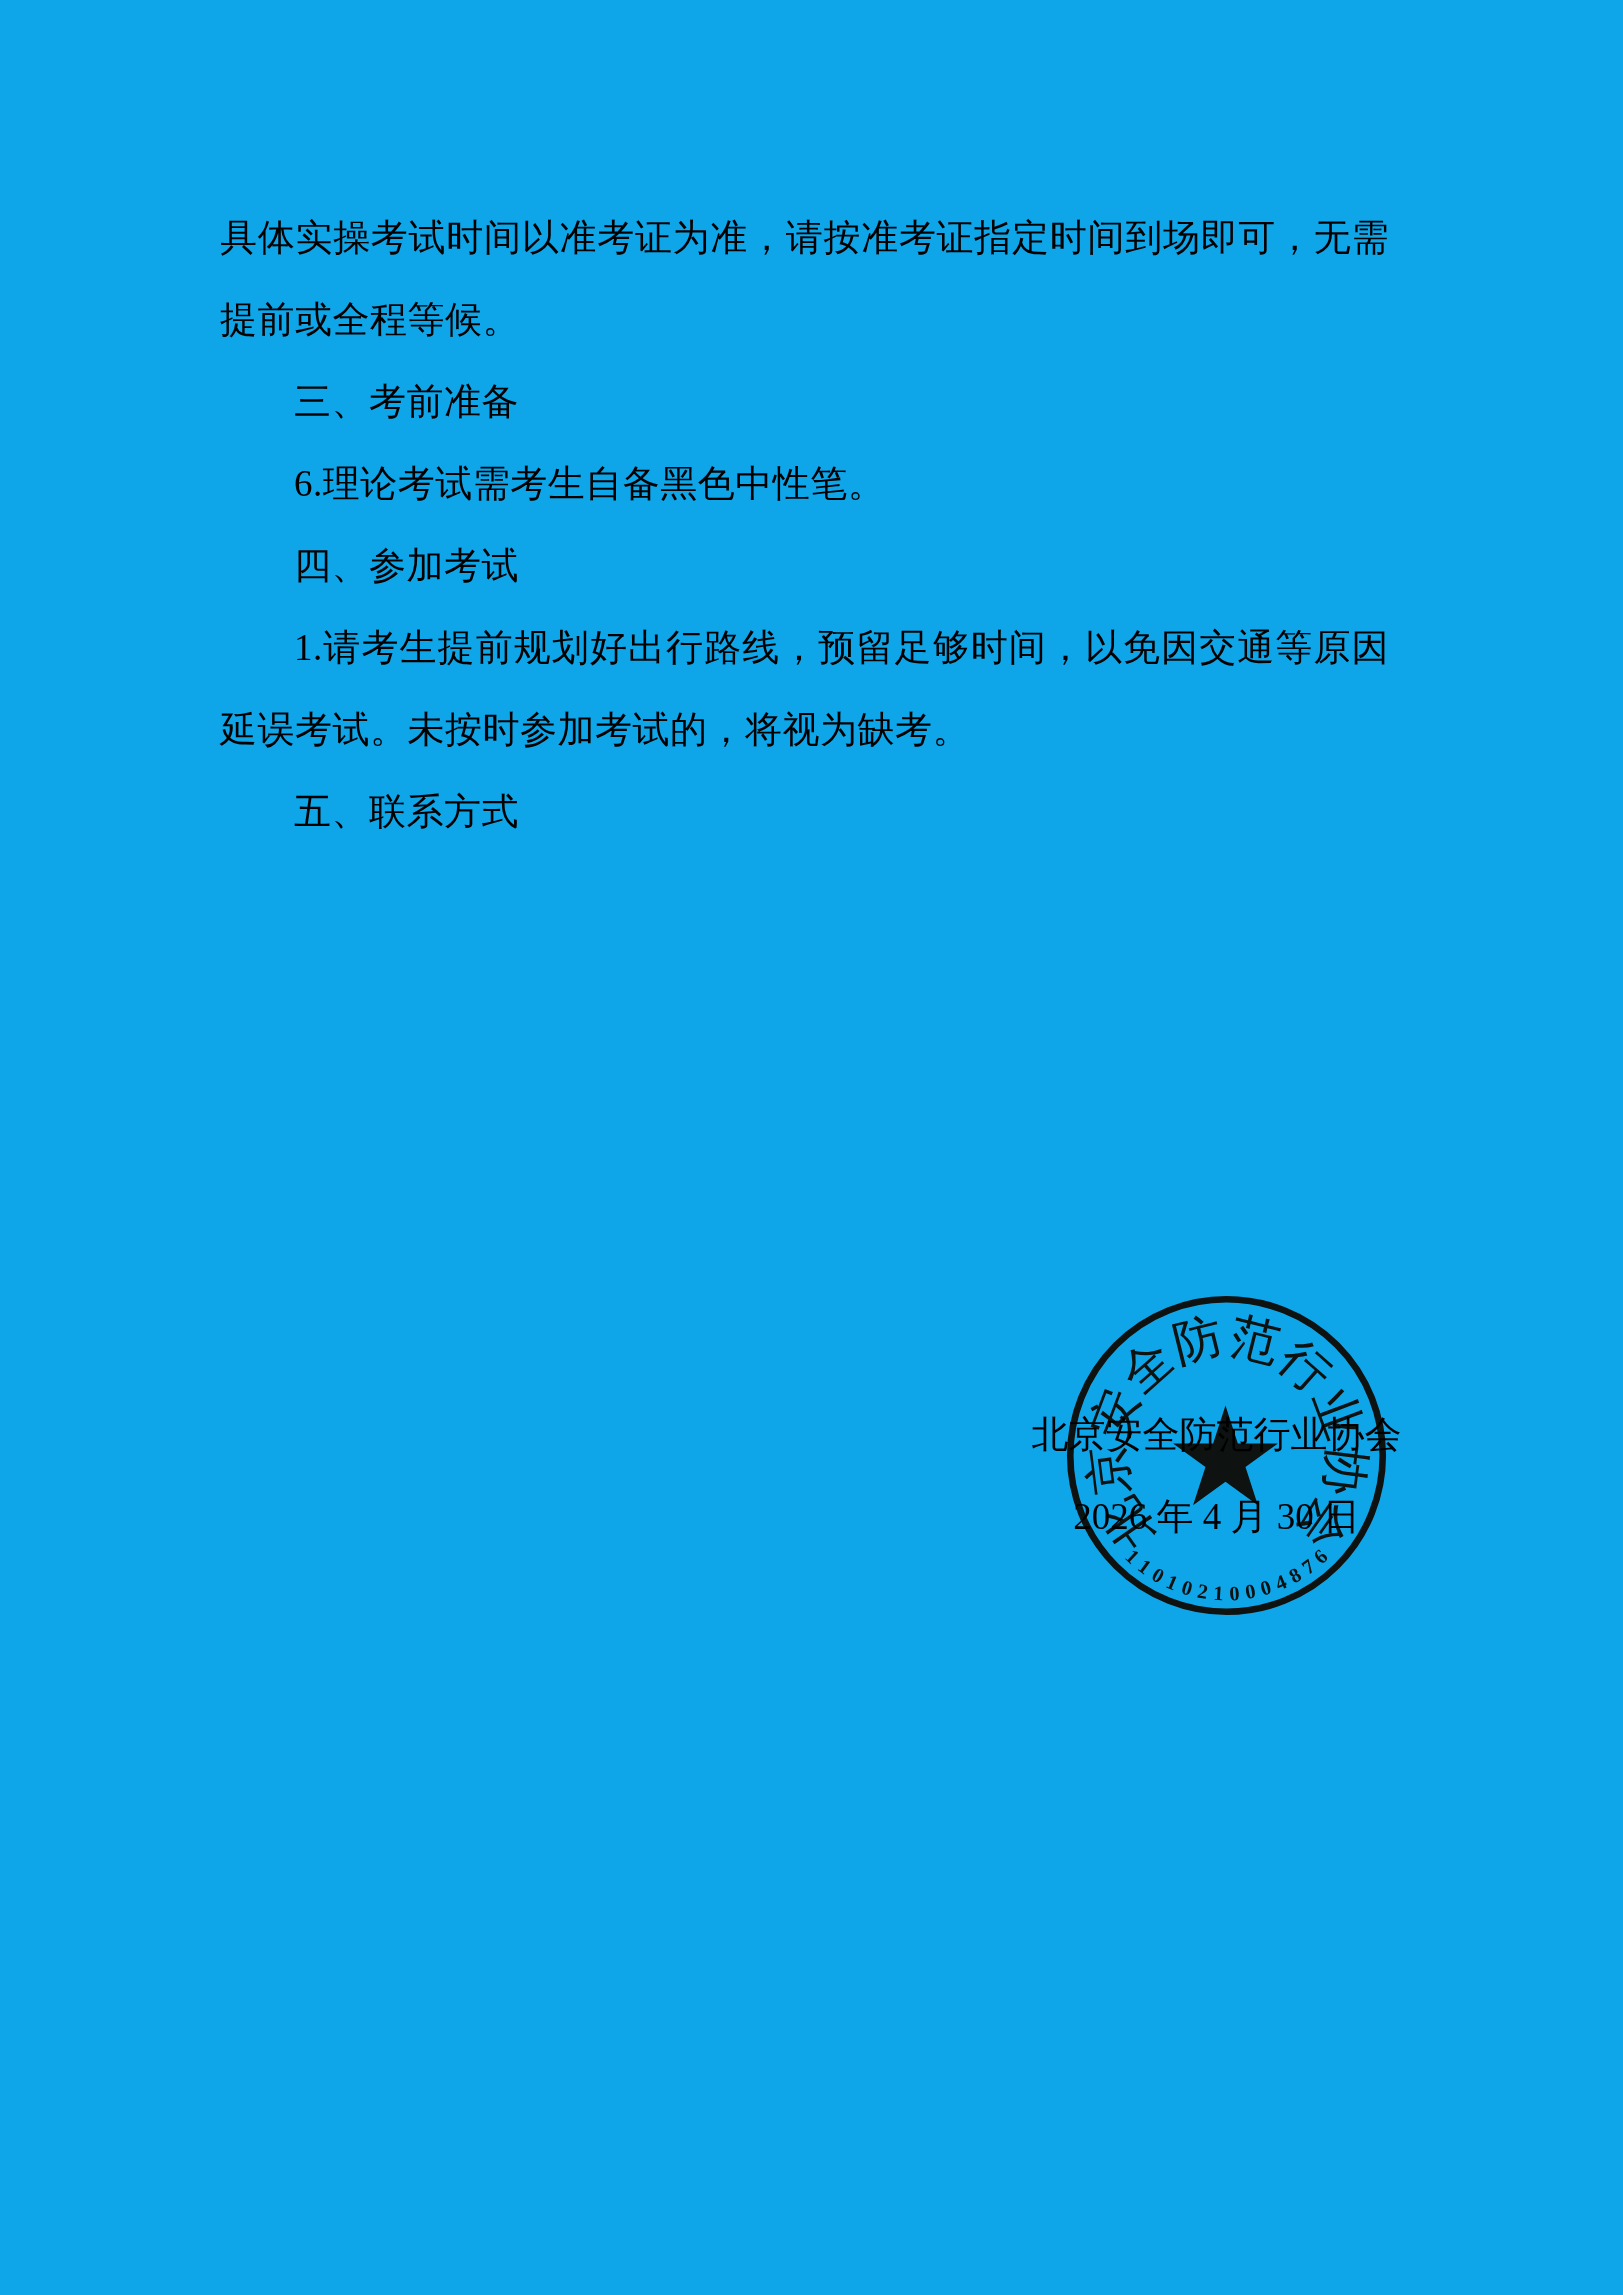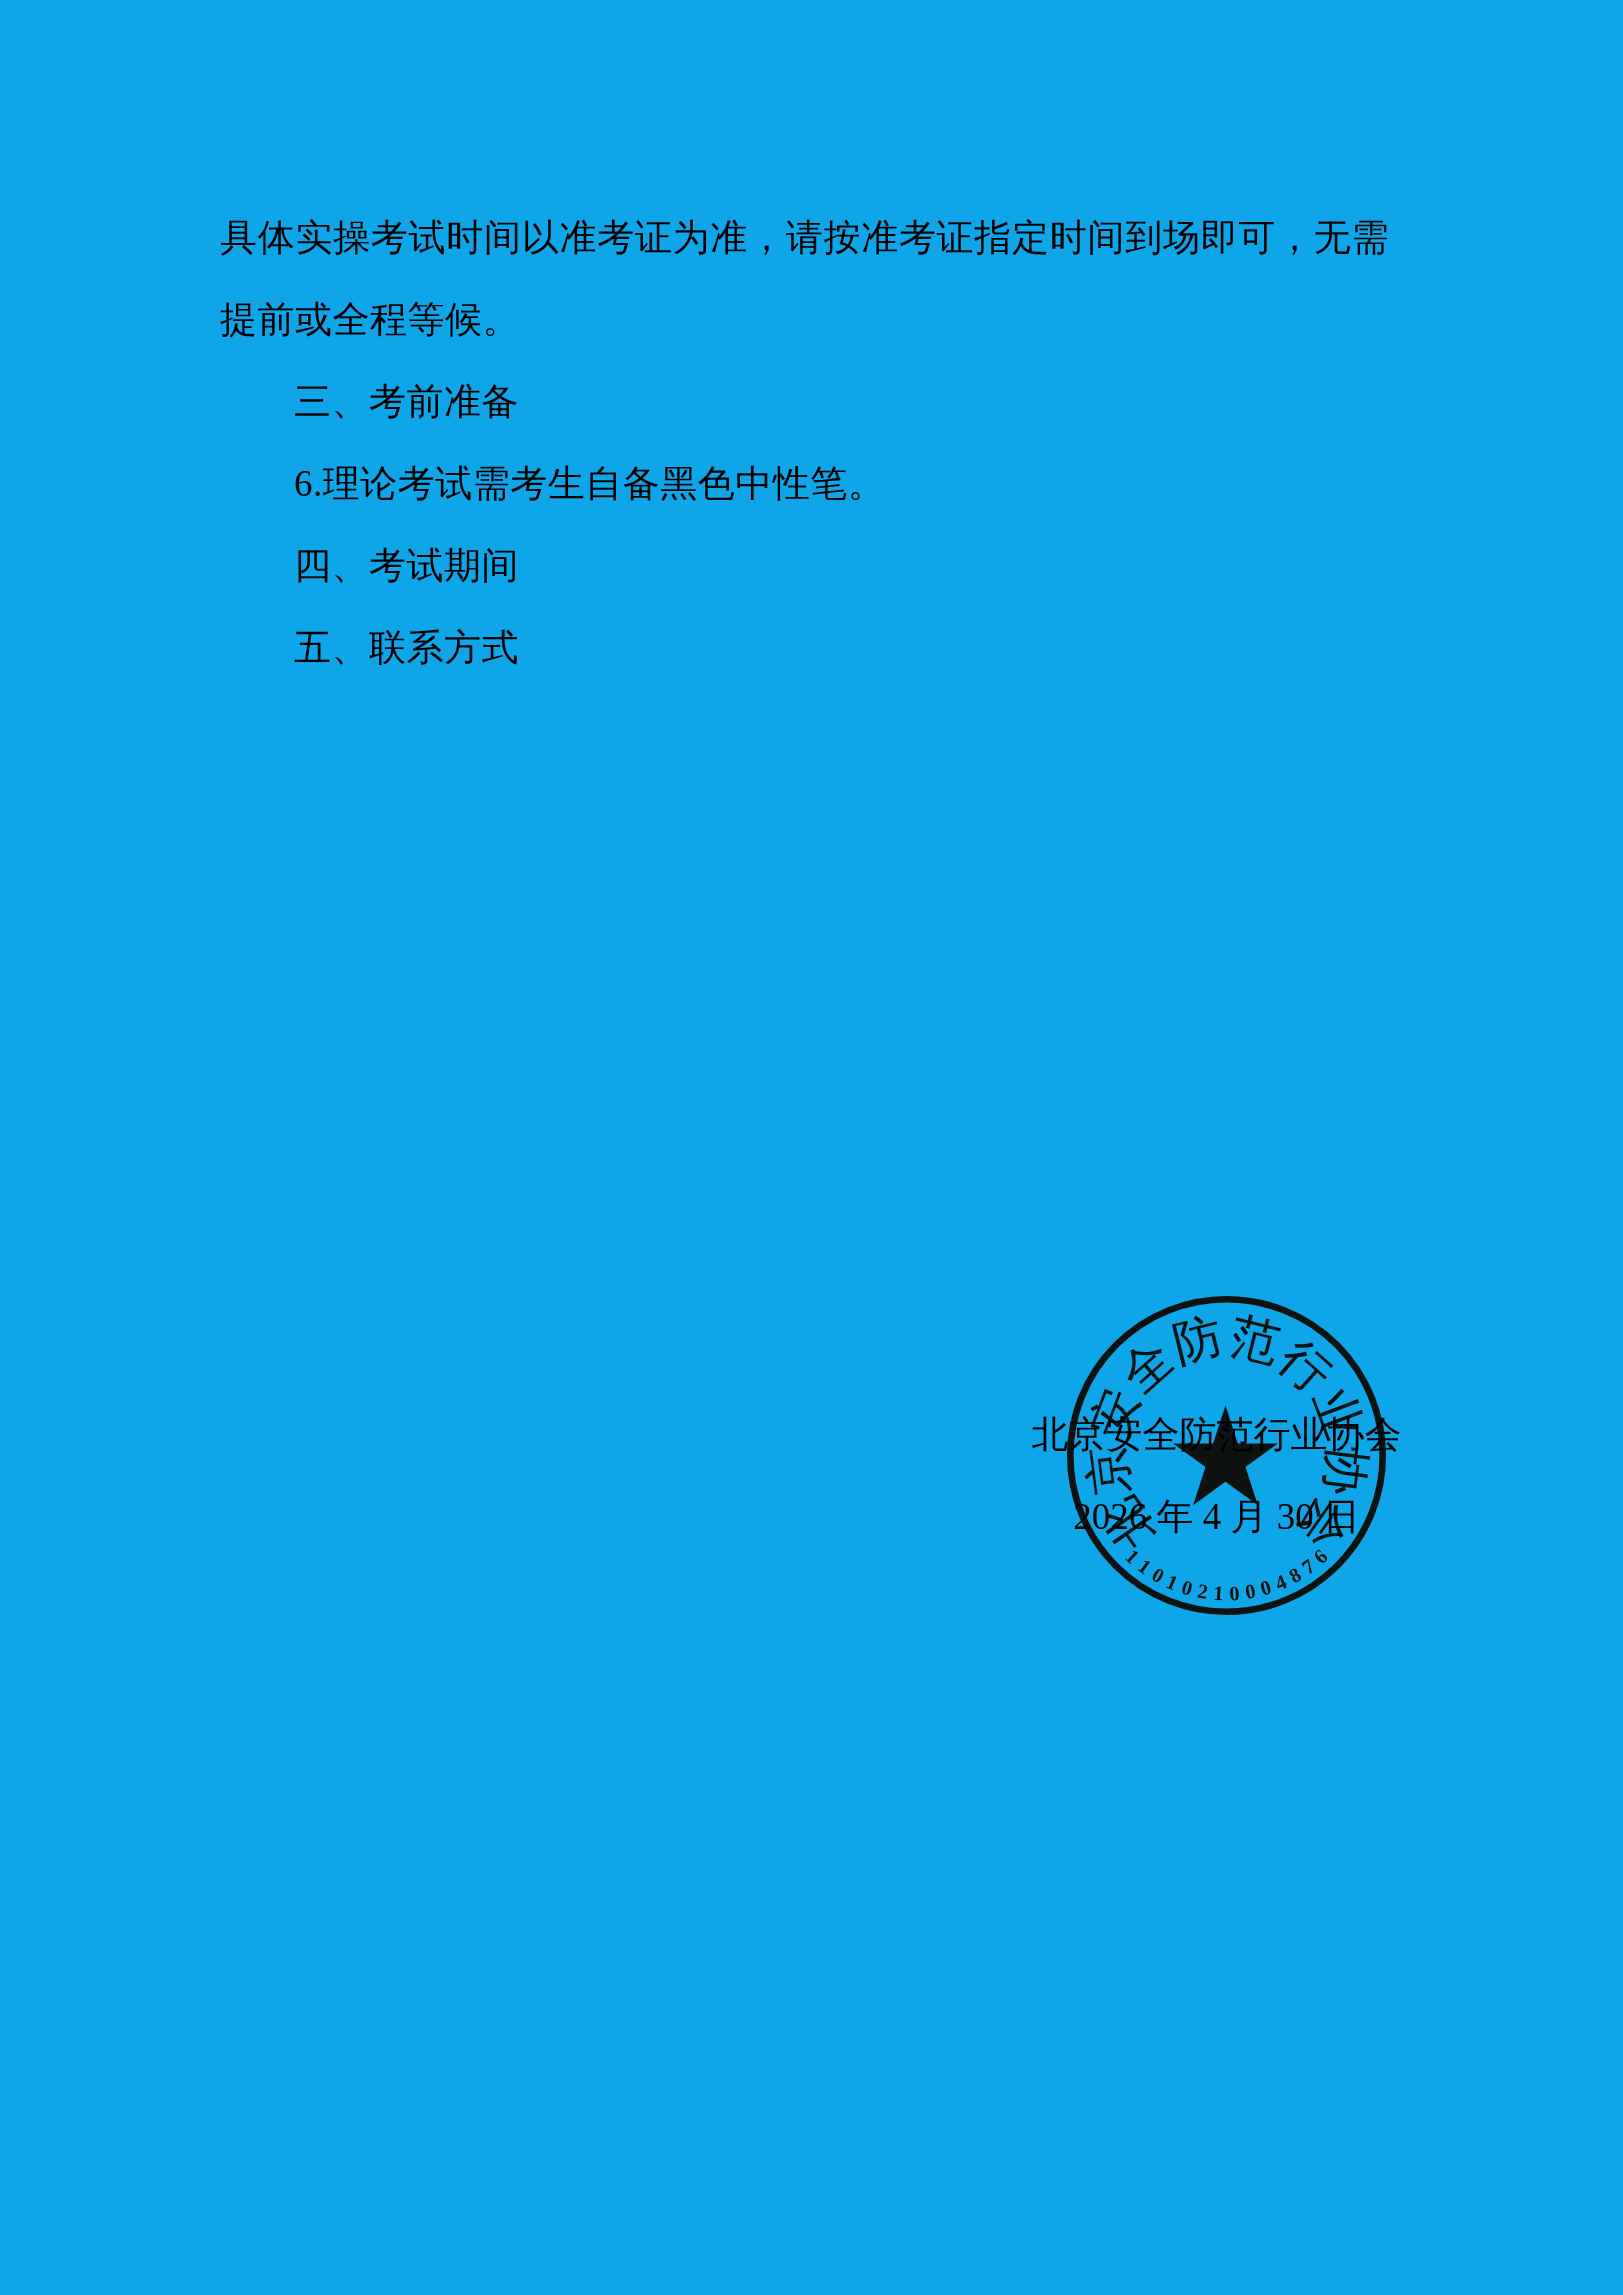--- a/index.html
+++ b/index.html
@@ -56,21 +56,22 @@
 </style>
 </head>
 <body>
 
 <div class="page">
 
   <div class="content">
     <p>具体实操考试时间以准考证为准，请按准考证指定时间到场即可，无需提前或全程等候。</p>
     <p class="heading">三、考前准备</p>
     <p class="indent">6.理论考试需考生自备黑色中性笔。</p>
-    <p class="heading">四、考试期间</p>
+    <p class="heading">四、参加考试</p>
+    <p class="indent">1.请考生提前规划好出行路线，预留足够时间，以免因交通等原因延误考试。未按时参加考试的，将视为缺考。</p>
     <p class="heading">五、联系方式</p>
   </div>
 
   <div class="signature">
     <div>北京安全防范行业协会</div>
     <div>2026 年 4 月 30 日</div>
   </div>
 
   <div class="stamp">
     <svg viewBox="0 0 660 660" xmlns="http://www.w3.org/2000/svg">

